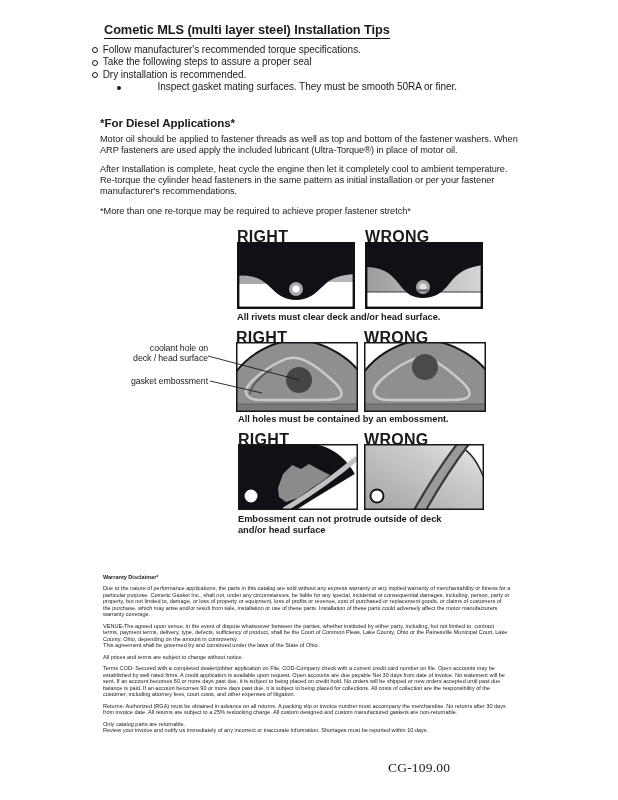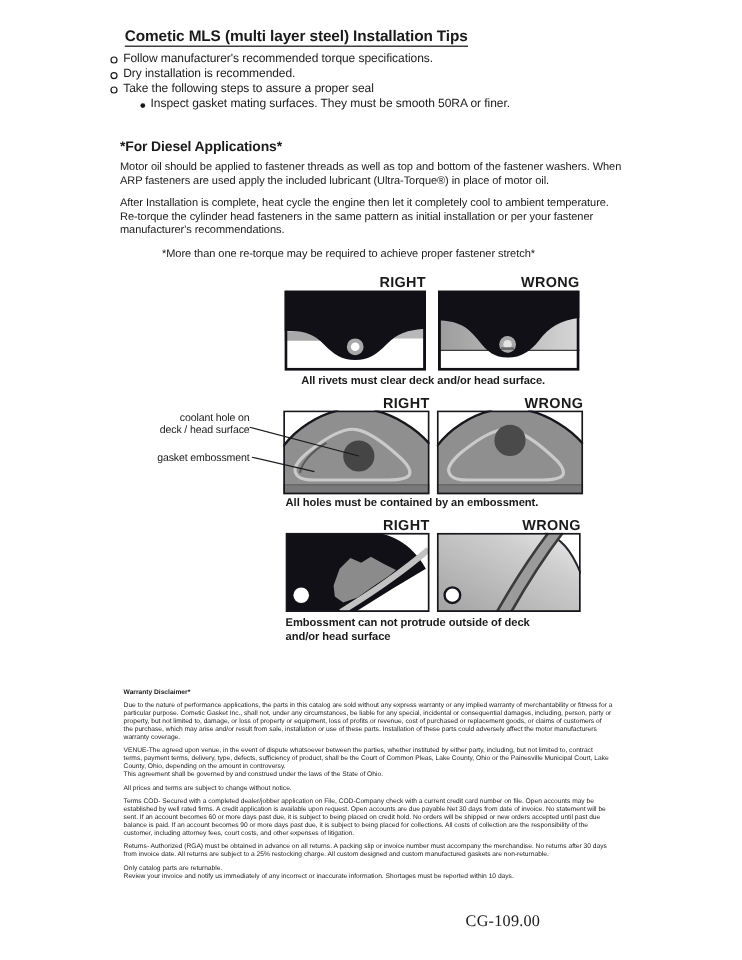--- a/index.html
+++ b/index.html
@@ -5,45 +5,45 @@
   html,body { margin:0; padding:0; background:#fff; }
   .page { position:relative; width:618px; height:800px; background:#ffffff;
           font-family:"Liberation Sans", sans-serif; color:#1a1a1a; overflow:hidden; }
   .abs { position:absolute; }
 
   .title { left:104px; top:22px; font-size:12.8px; font-weight:bold; letter-spacing:-0.1px;
            border-bottom:1.8px solid #111; padding-bottom:1px; margin:0; white-space:nowrap; }
 
   .bullets { left:92px; top:44px; width:470px; font-size:10px; line-height:12.45px; letter-spacing:-0.05px; }
   .bullet-row { display:flex; }
-  .bullet-row.sub { padding-left:25px; }
+  .bullet-row.sub { padding-left:25px;gap:32px; }
   .b-glyph { width:4.2px; height:4.2px; border:0.9px solid #1a1a1a; border-radius:50%;
              margin-right:4.5px; flex:0 0 auto; align-self:center; }
   .b-glyph.filled { background:#1a1a1a; width:4px; height:4px; border:none; }
 
   .diesel-h { left:100px; top:116px; font-size:11.6px; font-weight:bold; letter-spacing:-0.1px; }
   .para { left:100px; width:418px; font-size:9.2px; line-height:11px; letter-spacing:-0.05px; margin:0; }
-  .p1 { top:134px; } .p2 { top:164px; } .p3 { top:206px;margin-left:35px; }
-
-  .rw-label { font-weight:bold; font-size:12px; text-align:right; letter-spacing:0.3px; }
+  .p1 { top:134px; } .p2 { top:164px; } .p3 { top:206px; }
+
+  .rw-label { font-weight:bold; font-size:16px; text-align:left; letter-spacing:0.3px; }
   .lr1 { left:237px; top:228px; width:118px; } .lw1 { left:365px; top:228px; width:118px; }
   .lr2 { left:236px; top:329px; width:122px; } .lw2 { left:364px; top:329px; width:122px; }
   .lr3 { left:238px; top:431px; width:120px; } .lw3 { left:364px; top:431px; width:120px; }
 
   .dbox { position:absolute; }
   .dbox svg { display:block; width:100%; height:100%; }
   .b1r { left:237px; top:242px; width:118px; height:67px; }
   .b1w { left:365px; top:242px; width:118px; height:67px; }
   .b2r { left:236px; top:342px; width:122px; height:70px; }
   .b2w { left:364px; top:342px; width:122px; height:70px; }
   .b3r { left:238px; top:444px; width:120px; height:66px; }
   .b3w { left:364px; top:444px; width:120px; height:66px; }
 
   .caption { font-size:9.3px; font-weight:600; letter-spacing:-0.05px; }
-  .c1 { left:237px; top:312px; white-space:nowrap;margin-left:14px; }
+  .c1 { left:237px; top:312px; white-space:nowrap; }
   .c2 { left:238px; top:414px; white-space:nowrap; }
   .c3 { left:238px; top:514px; width:218px; line-height:10.5px; }
 
   .ann { font-size:8.8px; text-align:right; line-height:9.6px; letter-spacing:-0.1px; }
   .ann-coolant { left:118px; top:344px; width:90px; }
   .ann-emboss  { left:112px; top:377px; width:96px; }
   .ann-lines   { left:205px; top:348px; width:100px; height:50px; }
 
   .legal { left:103px; top:574px; width:500px; font-size:6.8px; line-height:8px;
            transform:scale(0.815); transform-origin:0 0; }
@@ -60,25 +60,25 @@
 
   <h1 class="abs title">Cometic MLS (multi layer steel) Installation Tips</h1>
 
   <div class="abs bullets">
     <div class="bullet-row">
       <span class="b-glyph"></span>
       <span>Follow manufacturer's recommended torque specifications.</span>
     </div>
     <div class="bullet-row">
       <span class="b-glyph"></span>
-      <span>Dry installation is recommended.</span>
+      <span>Take the following steps to assure a proper seal</span>
     </div>
     <div class="bullet-row">
       <span class="b-glyph"></span>
-      <span>Take the following steps to assure a proper seal</span>
+      <span>Dry installation is recommended.</span>
     </div>
     <div class="bullet-row sub">
       <span class="b-glyph filled"></span>
       <span>Inspect gasket mating surfaces.  They must be smooth 50RA or finer.</span>
     </div>
   </div>
 
   <div class="abs diesel-h">*For Diesel Applications*</div>
   <p class="abs para p1">Motor oil should be applied to fastener threads as well as top and bottom of the fastener washers. When ARP fasteners are used apply the included lubricant (Ultra-Torque®) in place of motor oil.</p>
   <p class="abs para p2">After Installation is complete, heat cycle the engine then let it completely cool to ambient temperature. Re-torque the cylinder head fasteners in the same pattern as initial installation or per your fastener manufacturer's recommendations.</p>

